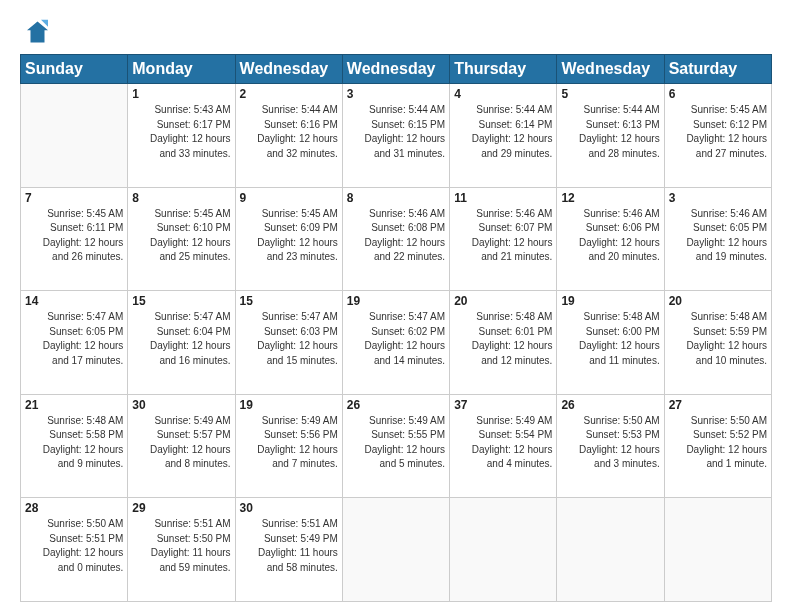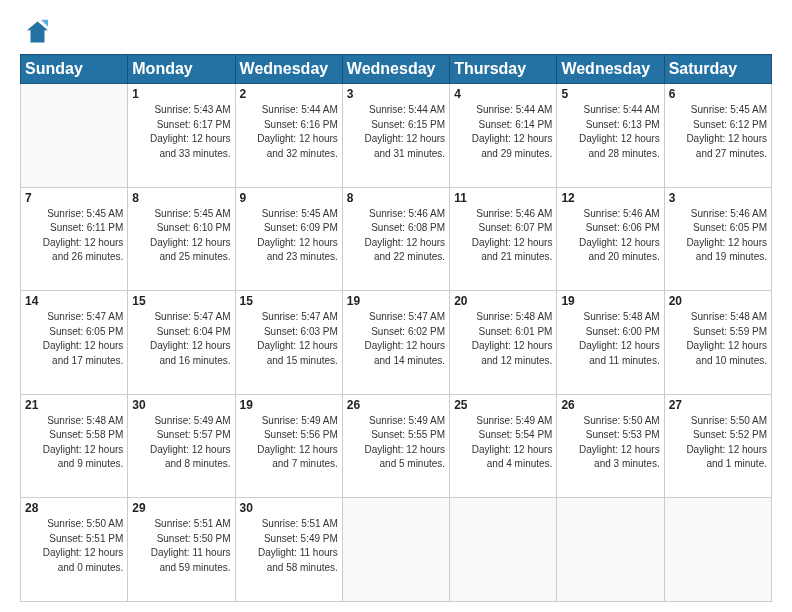--- a/index.html
+++ b/index.html
@@ -299,21 +299,21 @@
 and 7 minutes.</div>
           </td>
           <td>
             <span class="day-num">26</span>
             <div class="day-info" style="white-space: pre-line;">Sunrise: 5:49 AM
 Sunset: 5:55 PM
 Daylight: 12 hours
 and 5 minutes.</div>
           </td>
           <td>
-            <span class="day-num">25</span>
+            <span class="day-num">37</span>
             <div class="day-info" style="white-space: pre-line;">Sunrise: 5:49 AM
 Sunset: 5:54 PM
 Daylight: 12 hours
 and 4 minutes.</div>
           </td>
           <td>
             <span class="day-num">26</span>
             <div class="day-info" style="white-space: pre-line;">Sunrise: 5:50 AM
 Sunset: 5:53 PM
 Daylight: 12 hours

